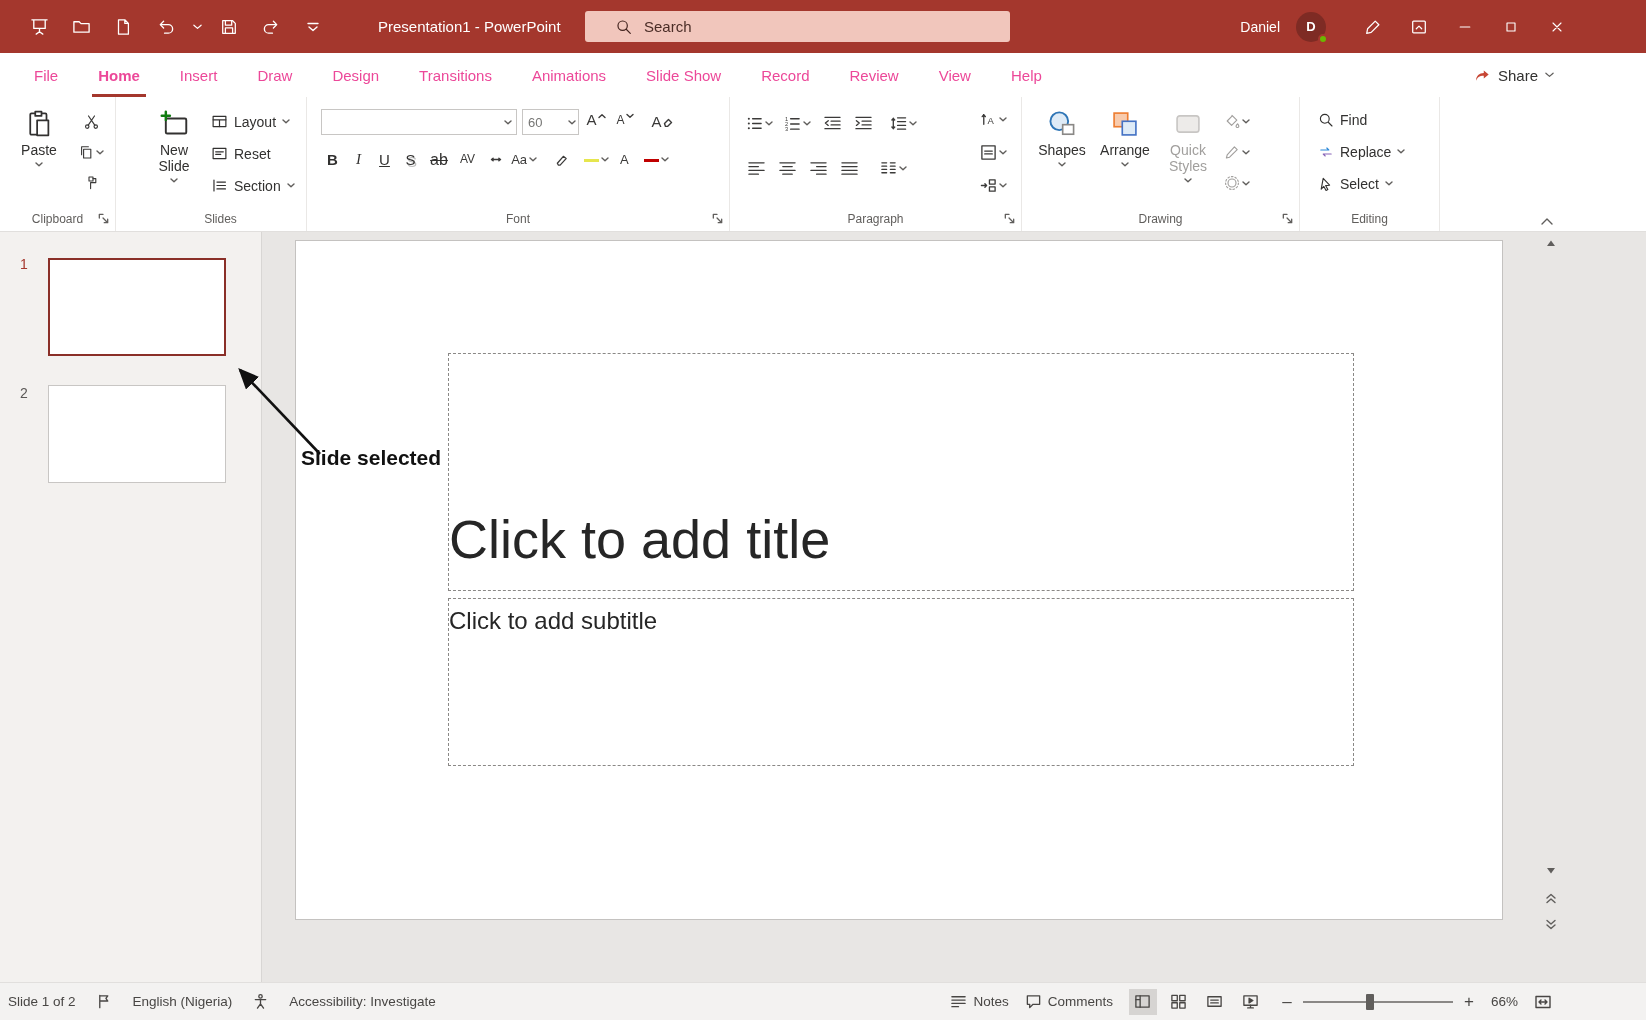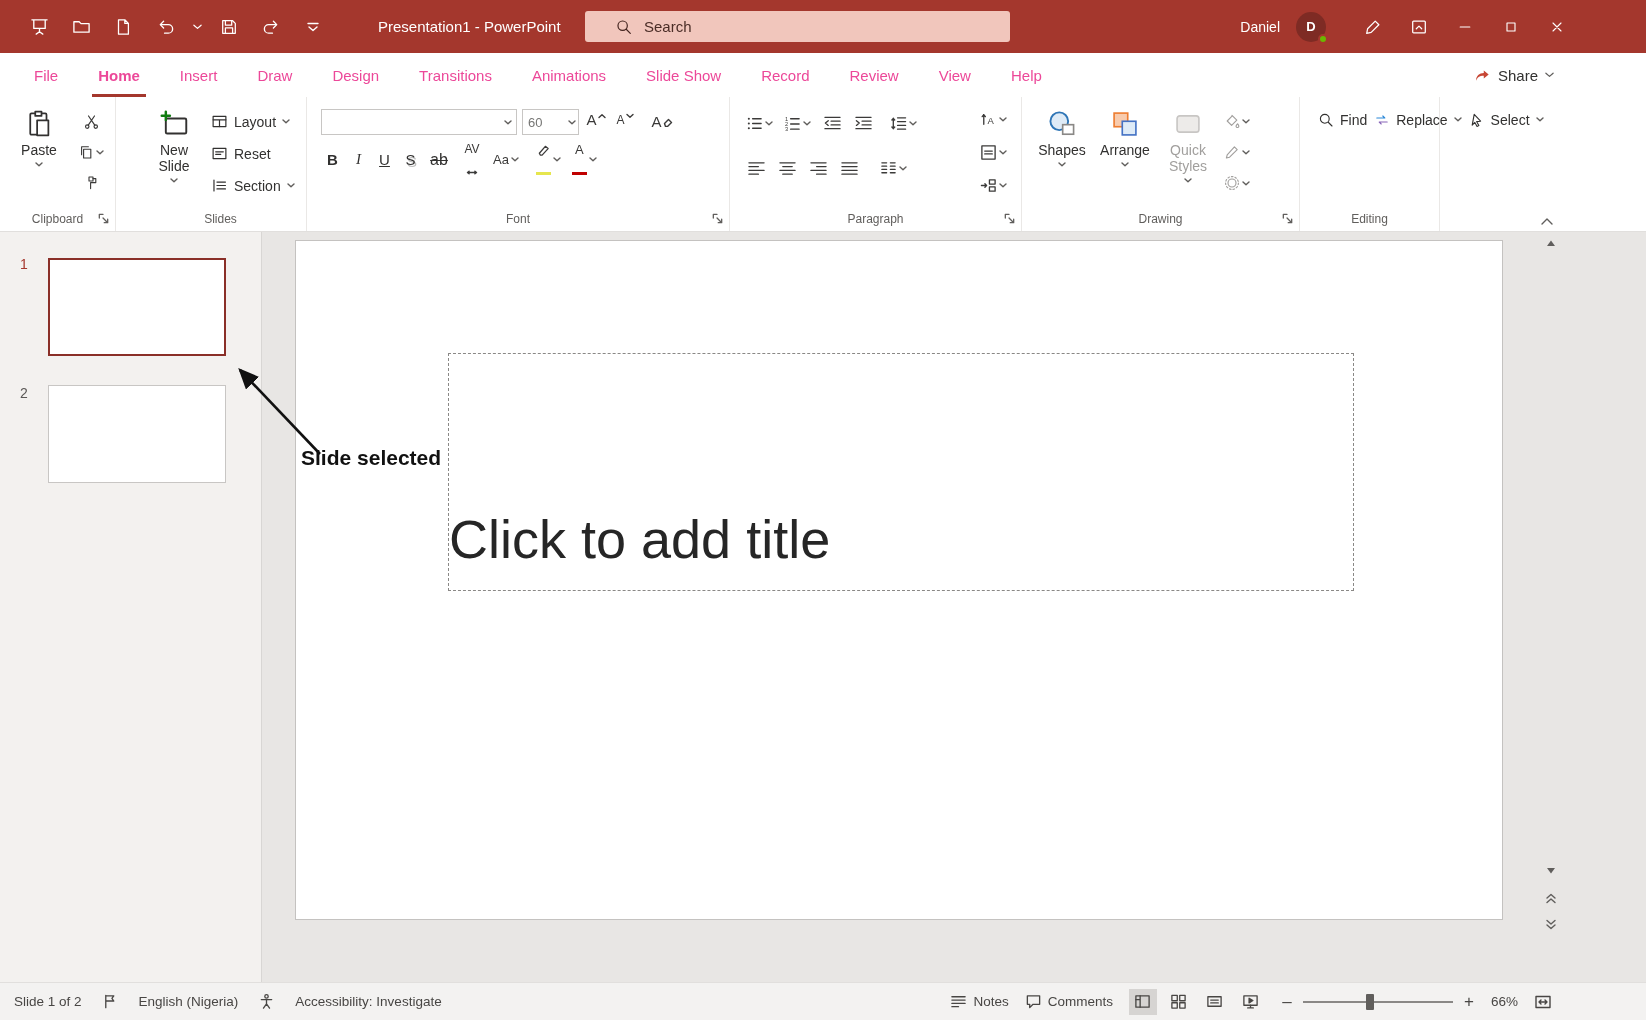--- a/index.html
+++ b/index.html
@@ -43,28 +43,28 @@
 .ddch{color:#605E5C}
 .txtbtn{display:flex;align-items:center;gap:6px;font-size:14px;color:#323130;height:25px;white-space:nowrap}
 
 .frow1{display:flex;align-items:center;gap:5px;padding:12px 0 0 14px}
 .frow2{display:flex;align-items:center;gap:3px;padding:12px 0 0 14px}
 .combo{height:26px;border:1px solid #C8C6C4;background:#fff;display:flex;align-items:center}
 .combo input{border:none;outline:none;font-size:13px;padding:0 5px;color:#767674;width:100%;font-family:inherit}
 .combo .ddbox{width:17px;height:24px;display:flex;align-items:center;justify-content:center;color:#605E5C}
 .lb{min-width:23px;height:25px;display:flex;align-items:center;justify-content:center;font-size:15px;color:#323130}
 .fszA{font-size:15px;line-height:14px}
-.stack{display:flex;flex-direction:column;align-items:center;gap:15px}
+.stack{display:flex;flex-direction:row;align-items:center;gap:15px}
 .cbar{width:15px;height:3px;margin-top:1px}
 
 .pg-r1{position:absolute;left:14px;top:14px;display:flex;gap:7px;align-items:center}
 .pg-r2{position:absolute;left:14px;top:59px;display:flex;gap:7px;align-items:center}
 .pg-col{position:absolute;right:12px;top:10px;display:flex;flex-direction:column;gap:9px}
 
-.ecol{display:flex;gap:7px;padding:10px 0 0 18px}
+.ecol{display:flex;flex-direction:column;gap:7px;padding:10px 0 0 18px}
 .collapse-ribbon{position:absolute;right:92px;bottom:5px;color:#605E5C}
 
 .main{position:absolute;top:232px;left:0;right:0;bottom:38px;background:#E8E6E4}
 .thumbs{position:absolute;left:0;top:0;bottom:0;width:262px;background:#F3F1EF;border-right:1px solid #D8D6D4}
 .thumb{position:absolute;left:48px;width:178px;height:98px;background:#fff}
 .thumb.sel{border:2px solid #8A2F28}
 .thumb.norm{border:1px solid #C8C6C4}
 .tnum{position:absolute;left:20px;font-size:14px}
 .tnum.red{color:#A4372D}
 .tnum.gray{color:#5A5856}
@@ -73,21 +73,21 @@
 .ph{position:absolute;border:1px dashed #8A8886;display:flex;justify-content:flex-start;color:#262626}
 .ph.title{left:152px;top:112px;width:906px;height:238px;align-items:flex-end;padding-bottom:20px;font-size:54px}
 .ph.subtitle{left:152px;top:357px;width:906px;height:168px;align-items:flex-start;padding-top:8px;font-size:24px}
 .annot-text{position:absolute;left:301px;top:214px;font-size:21px;font-weight:bold;color:#111;z-index:5}
 .annot-svg{position:absolute;left:0;top:0;z-index:5;pointer-events:none}
 .vscroll{position:absolute;left:1278px;top:0;bottom:0;width:22px;display:flex;flex-direction:column;align-items:center;color:#605E5C}
 .vs-bottom{position:absolute;bottom:48px;left:0;right:0;display:flex;flex-direction:column;align-items:center;gap:9px;color:#605E5C}
 .vsbtn{width:22px;height:18px;display:flex;align-items:center;justify-content:center}
 
 .statusbar{position:absolute;left:0;right:0;bottom:0;height:38px;background:#F3F2F1;border-top:1px solid #E1DFDD;display:flex;align-items:center;font-size:13.5px;color:#484644}
-.sb-left{display:flex;align-items:center;gap:20px;padding-left:14px}
+.sb-left{display:flex;align-items:center;gap:20px;padding-left:8px}
 .sb-right{position:absolute;right:94px;top:0;height:37px;display:flex;align-items:center;gap:16px}
 .sb-item{display:flex;align-items:center;gap:6px}
 .sb-views{display:flex;align-items:center;gap:8px}
 .vbtn{width:28px;height:26px;display:flex;align-items:center;justify-content:center;color:#484644}
 .vbtn.active{background:#D6D4D2}
 .zoomctl{display:flex;align-items:center;gap:10px}
 .zsym{font-size:17px;color:#484644;width:12px;text-align:center}
 .ztrack{position:relative;width:150px;height:2px;background:#8A8886}
 .zthumb{position:absolute;left:42%;top:-7px;width:8px;height:16px;background:#605E5C;border-radius:1px}
 </style>
@@ -606,20 +606,23 @@
       <div class="thumb sel" style="top:26px"></div>
       <span class="tnum gray" style="top:153px">2</span>
       <div class="thumb norm" style="top:153px"></div>
     </div>
 
     <div class="canvas">
       <div class="slide">
         <div class="ph title">
           <span>Click to add title</span>
         </div>
+        <div class="ph subtitle">
+          <span>Click to add subtitle</span>
+        </div>
       </div>
 
       <div class="vscroll">
         <div class="vsbtn" style="margin-top:2px">
           <svg width="10" height="8" viewBox="0 0 10 8">
               <path d="M1 7l4-5.5L9 7z" fill="#605E5C"></path>
             </svg>
         </div>
         <div class="vs-bottom">
           <div class="vsbtn">

